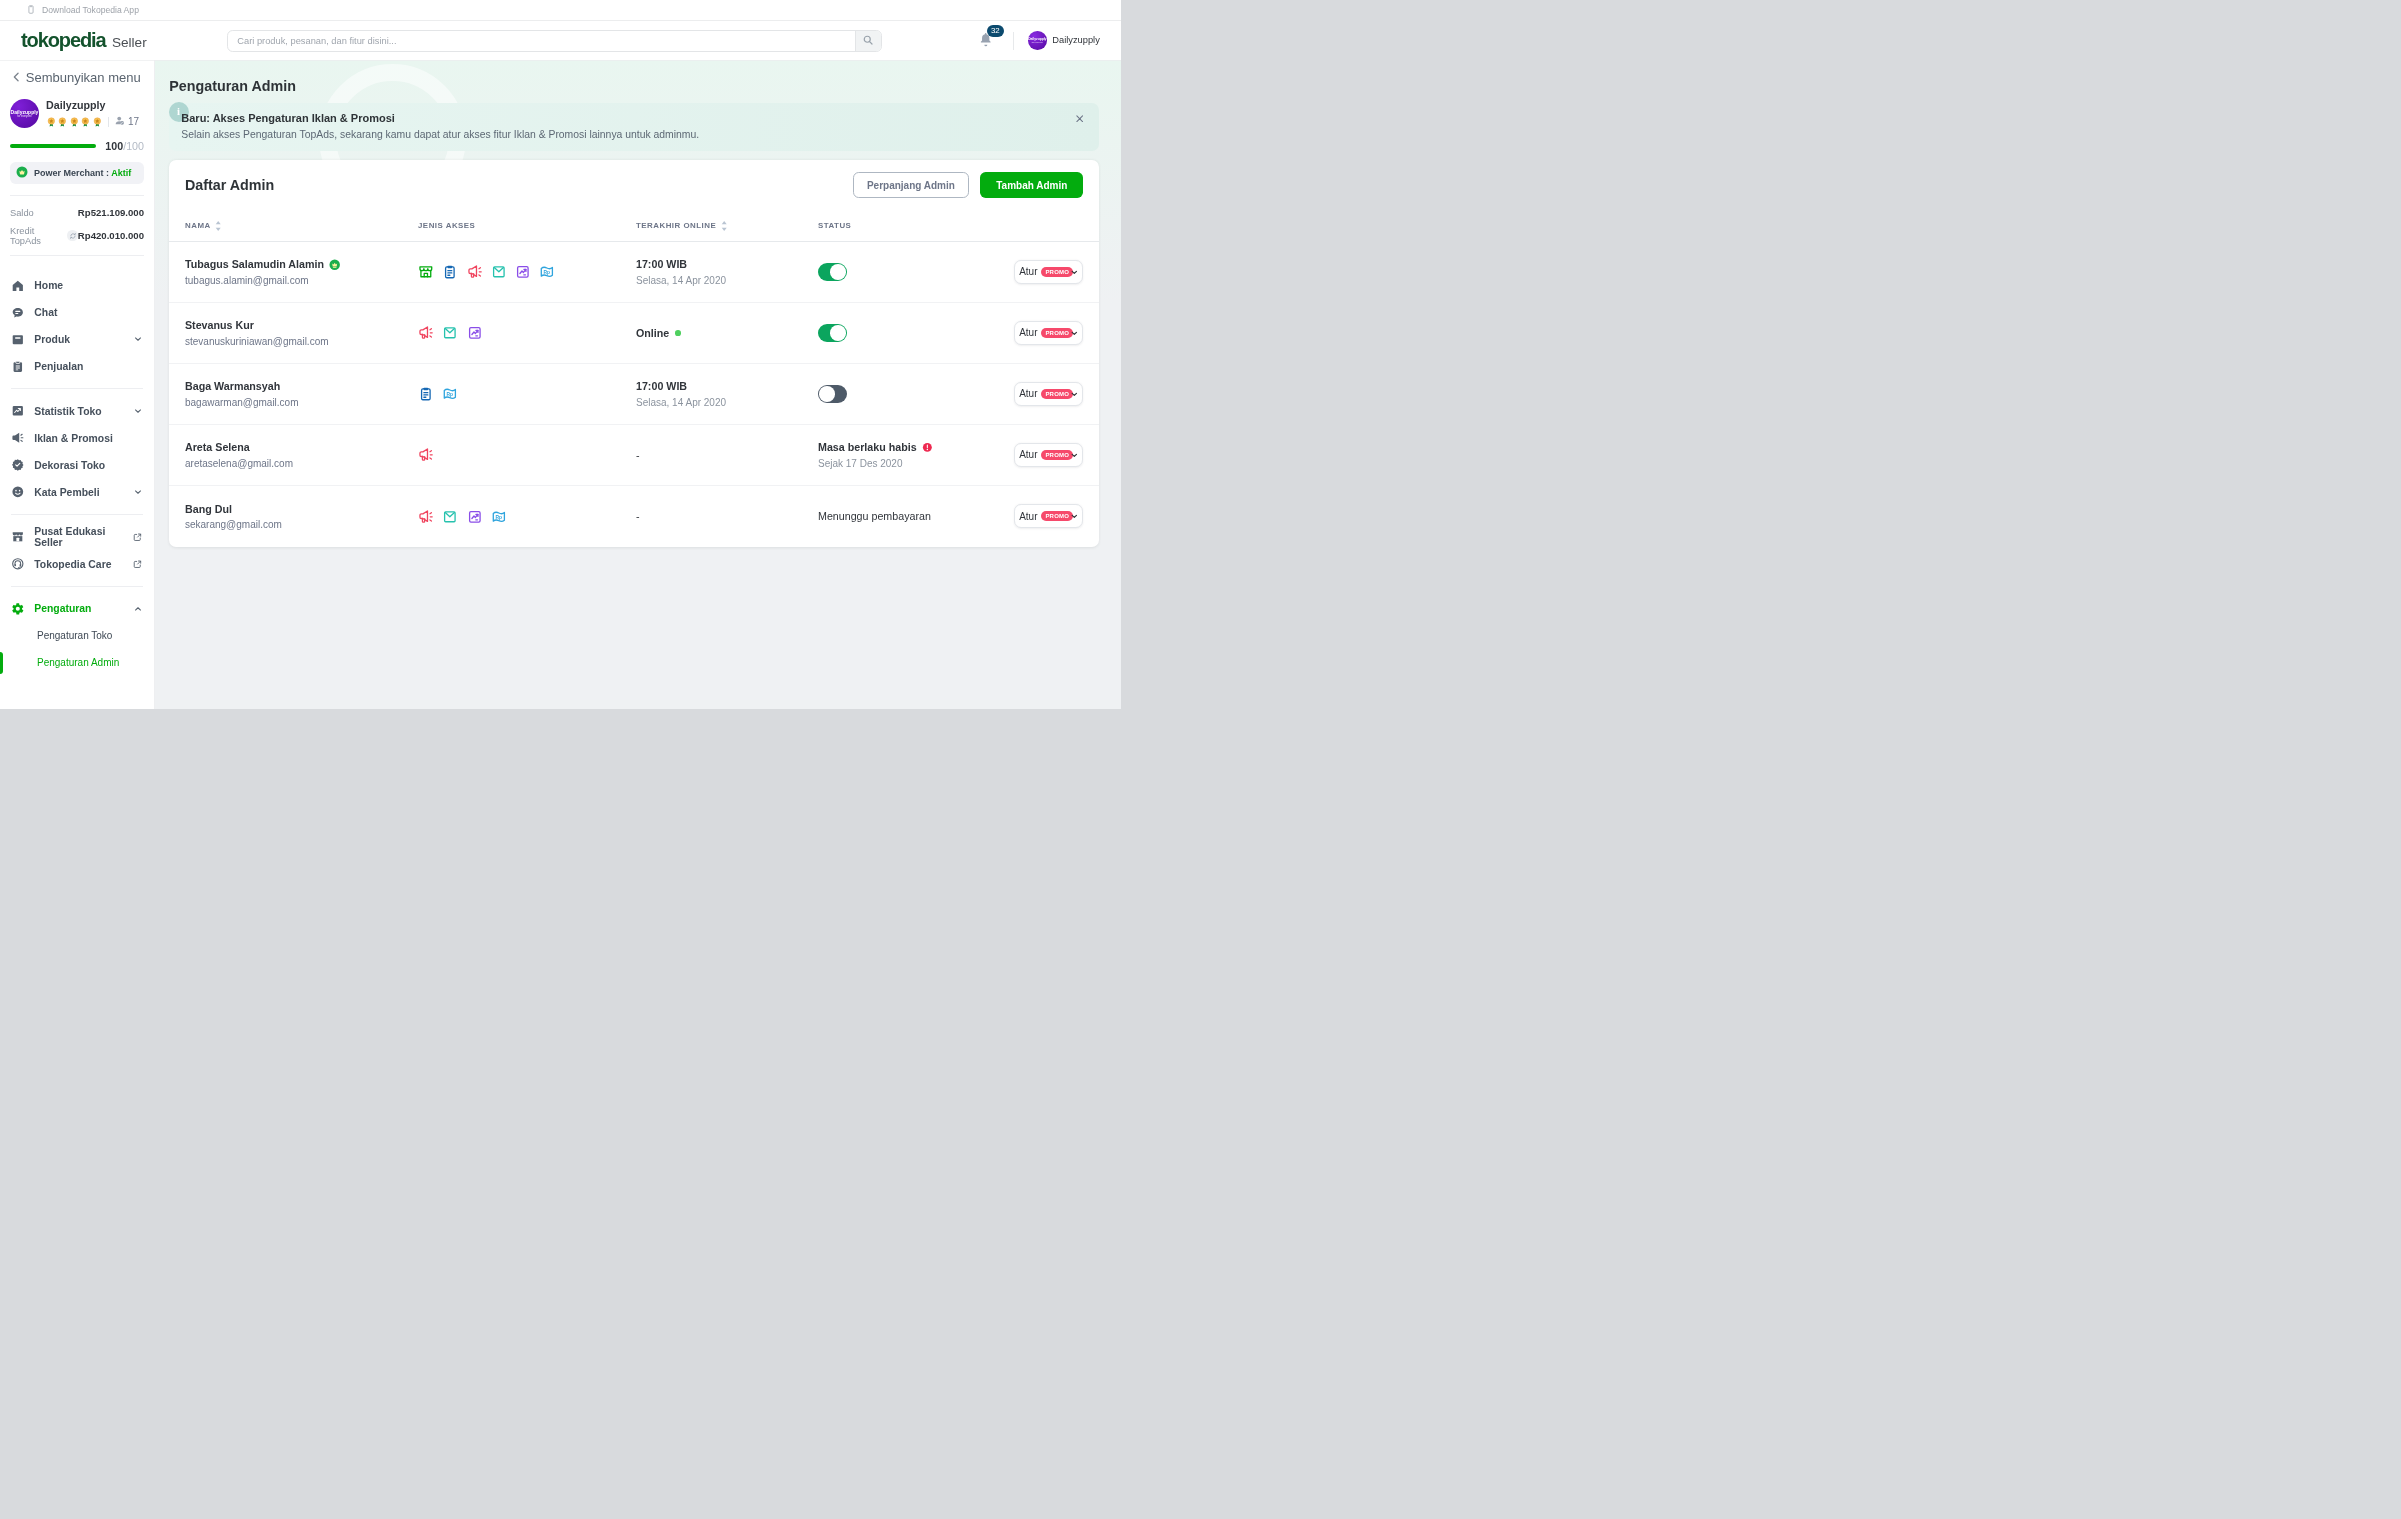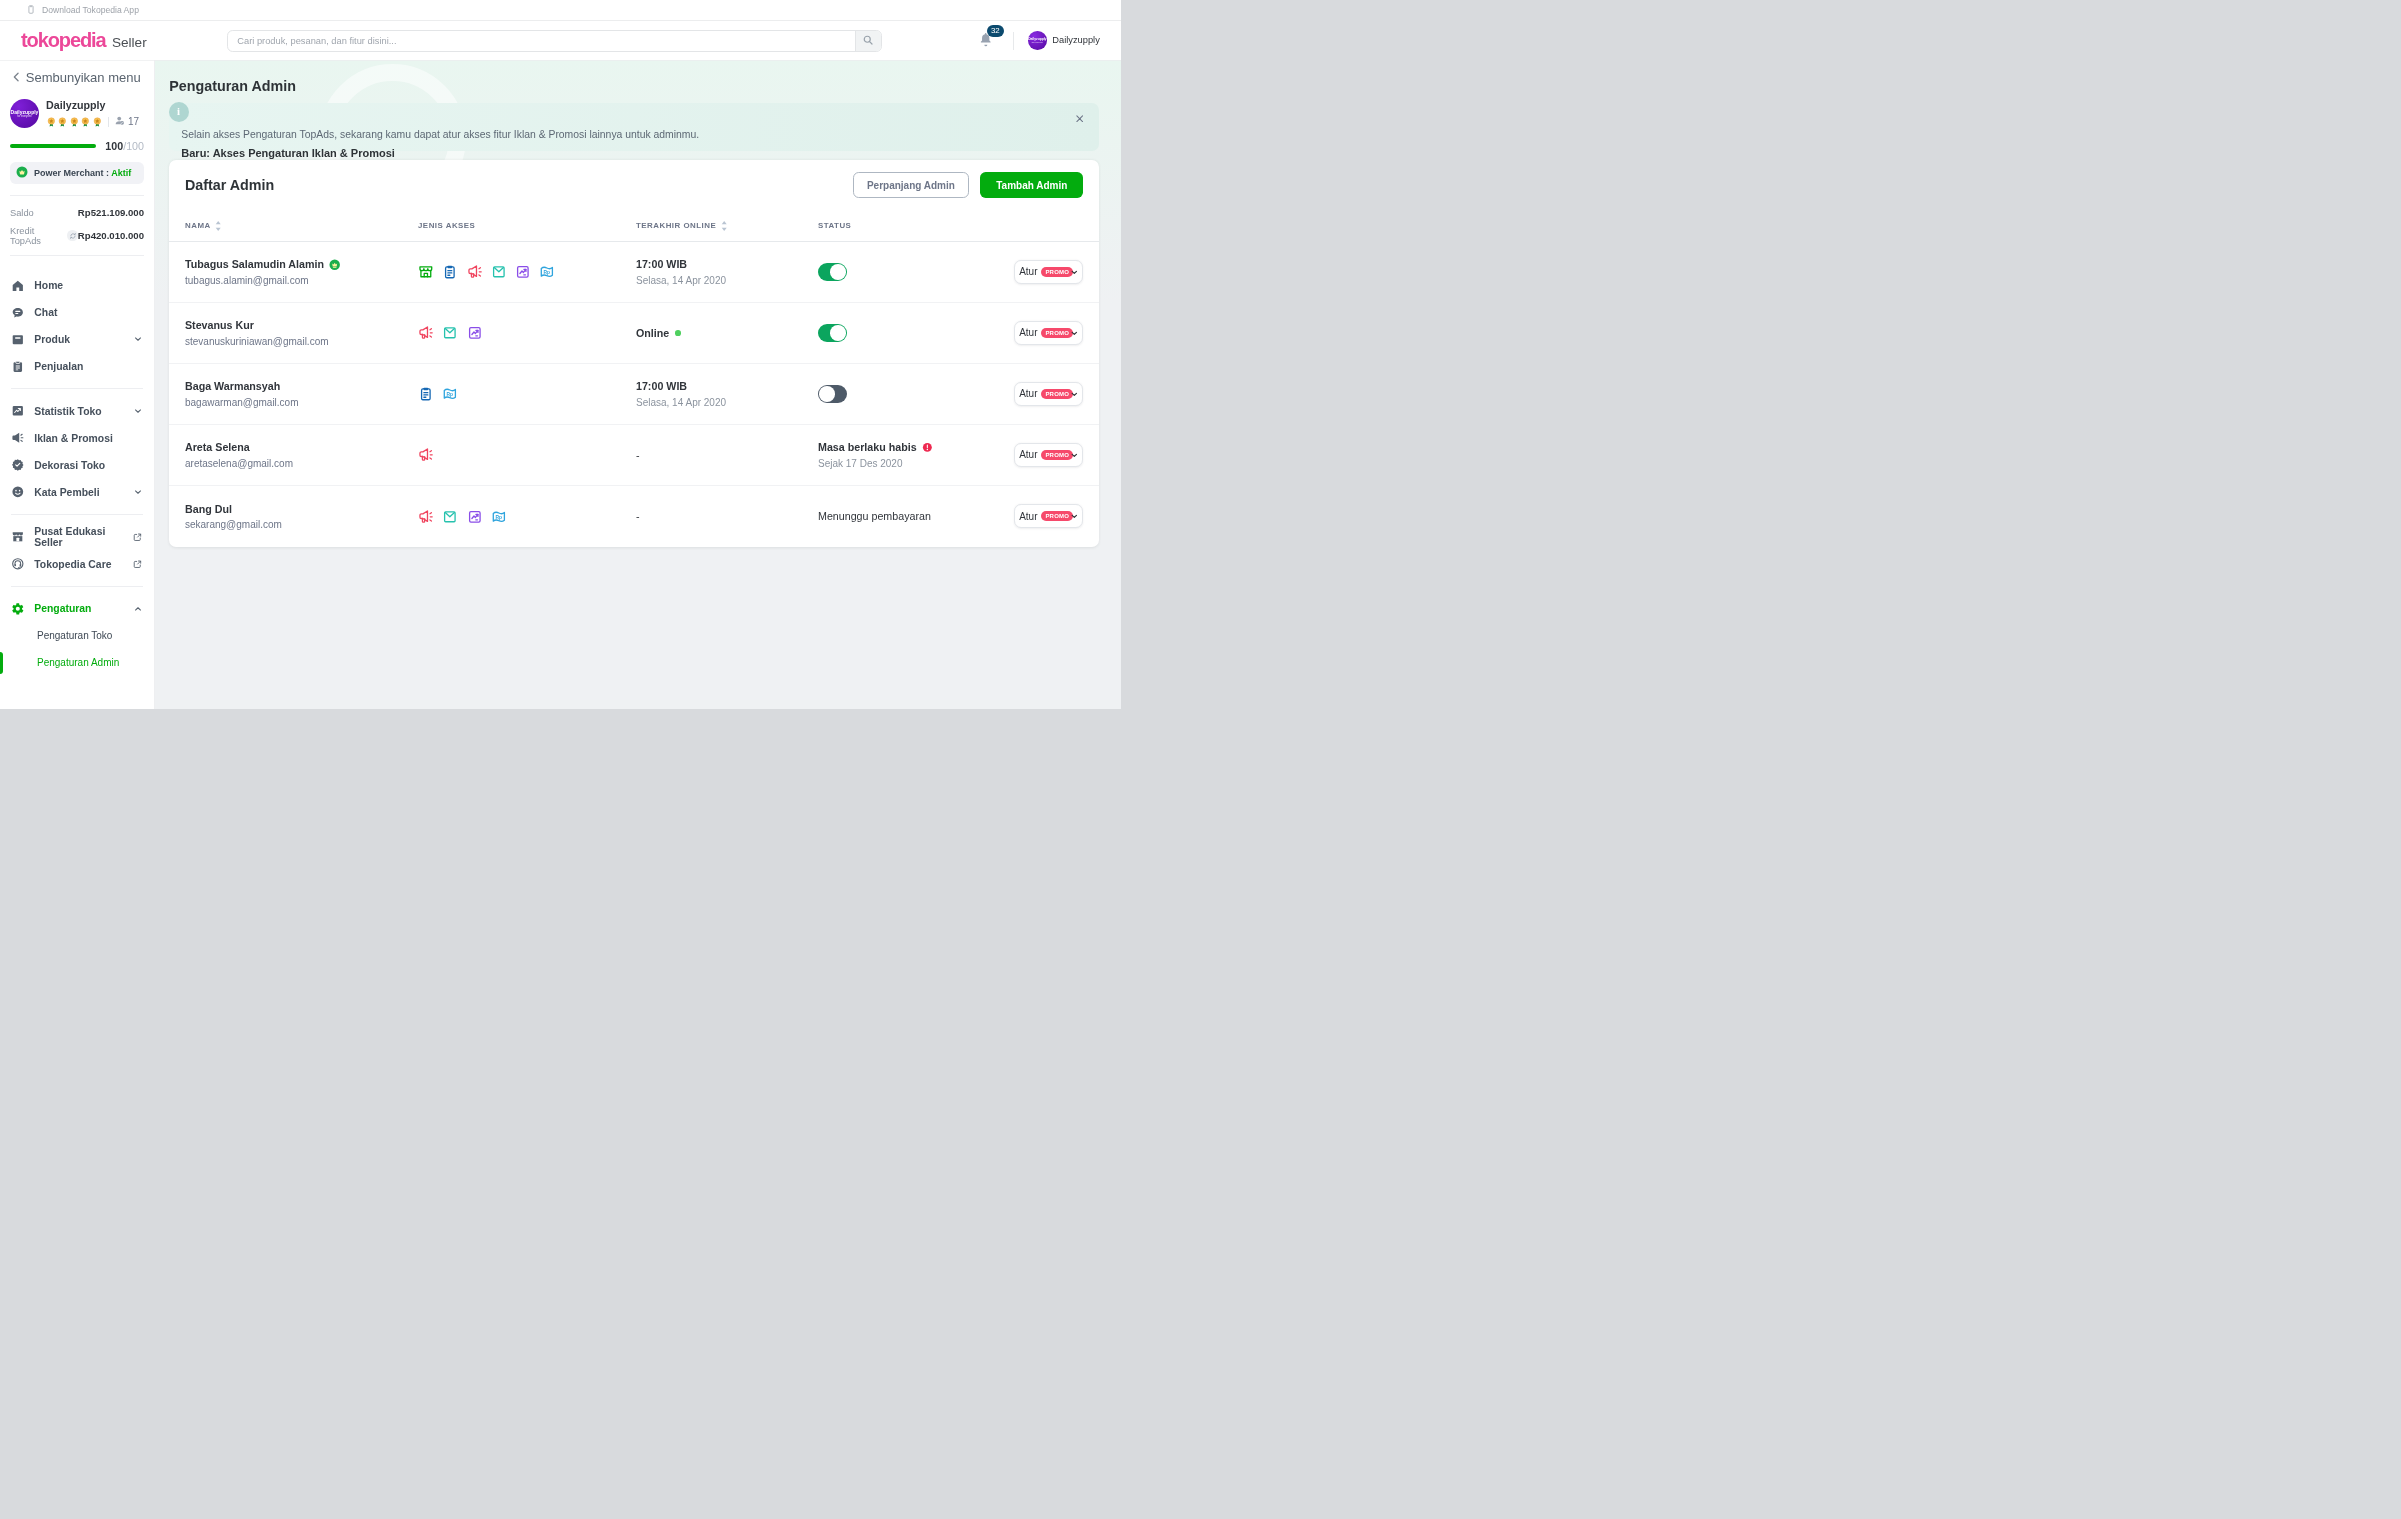--- a/index.html
+++ b/index.html
@@ -6,21 +6,21 @@
   body { margin:0; background:#d8dadd; font-family:"Liberation Sans", sans-serif; }
   .app { position:relative; width:1121px; height:709px; background:#fff; overflow:hidden; }
 
   
   .topbar { height:21px; display:flex; align-items:center; gap:5.7px; padding-left:26.4px; background:#fff; border-bottom:0.7px solid #ECEDEE; }
   .topbar-label { font-size:8.6px; color:#9EA3AA; }
 
   
   .header { position:relative; height:39px; background:#fff; box-shadow:0 0.7px 0 #ECEDEE; z-index:6; }
   .logo-wrap { position:absolute; left:21px; top:7.9px; display:flex; align-items:baseline; }
-  .logo { font-size:20px; font-weight:800; color:#ec4899; letter-spacing:-1.1px; }
+  .logo { font-size:20px; font-weight:800; color:#14532d; letter-spacing:-1.1px; }
   .logo-suffix { font-size:13.6px; color:#4B4F54; margin-left:6.4px; }
   .search { position:absolute; left:227px; top:8.6px; width:655px; height:22px; border:0.7px solid #E3E5E7; border-radius:5.7px; display:flex; overflow:hidden; background:#fff; }
   .search input { flex:1; border:none; outline:none; padding:0 9.3px; font-size:9.3px; color:#31353B; background:transparent; }
   .search input::placeholder { color:#A0A6AE; }
   .search-btn { width:26.4px; background:#F1F3F4; border-left:0.7px solid #E3E5E7; display:flex; align-items:center; justify-content:center; cursor:pointer; }
   .bell-wrap { position:absolute; left:978px; top:10px; width:26px; height:21.4px; cursor:pointer; }
   .badge { position:absolute; left:8.6px; top:-5.7px; background:#0c4a6e; color:#fff; font-size:7.9px; font-weight:normal; height:12px; line-height:12px; padding:0 4.3px; border-radius:6.4px; }
   .hdr-divider { position:absolute; left:1013px; top:10.7px; width:0.7px; height:18.6px; background:#E7E9EB; }
   .profile-chip { position:absolute; left:1028px; top:10px; display:flex; align-items:center; gap:5.7px; cursor:pointer; }
   .avatar { width:18.6px; height:18.6px; border-radius:50%; background:radial-gradient(circle at 32% 28%, #8A2BE2, #54089F); color:#fff; display:flex; flex-direction:column; align-items:center; justify-content:center; }
@@ -67,21 +67,21 @@
   .menu-item.sub { padding-left:37px; }
   .menu-item.sub .menu-label { font-weight:normal; font-size:10px; color:#3E4854; }
   .menu-item.sub.active .menu-label { color:#03AC0E; }
   .menu-item.sub.active::before { content:""; position:absolute; left:0; top:2.9px; bottom:2.9px; width:2.9px; background:#03AC0E; border-radius:0 2.9px 2.9px 0; }
   .menu-divider { height:0.7px; background:#EDEEF1; margin:8.6px 11.4px; }
 
   
   .page-title { margin:18px 0 0; font-size:14.3px; font-weight:bold; color:#2E3337; }
   .banner { position:relative; margin-top:9.3px; height:48px; border-radius:7.1px; background:linear-gradient(90deg,#E7F5F1,#DFF0EB); }
   .banner-i { position:absolute; left:-0.7px; top:-1.4px; width:20px; height:20px; border-radius:50%; background:#AFD6D1; color:#fff; font-weight:bold; font-size:10.7px; text-align:center; line-height:18px; font-family:"Liberation Serif", serif; }
-  .banner-title { position:absolute; left:12px; top:8.6px; font-size:11px; font-weight:bold; color:#2E3337;margin-top:35px; }
+  .banner-title { position:absolute; left:12px; top:8.6px; font-size:11px; font-weight:bold; color:#2E3337; }
   .banner-body { position:absolute; left:12px; top:26px; font-size:10.4px; color:#5D6874; }
   .banner-close { position:absolute; right:13.6px; top:10px; width:11.4px; height:11.4px; cursor:pointer; }
 
   .card { margin-top:8.6px; background:#fff; border-radius:7.1px; box-shadow:0 0.7px 2.9px rgba(49,53,59,0.09); }
   .card-head { height:51px; display:flex; align-items:center; padding:0 15.7px; }
   .card-title { font-size:14.3px; font-weight:bold; color:#2E3337; flex:1; }
   .btn { height:26px; border-radius:5.7px; font-size:10px; font-weight:bold; display:flex; align-items:center; justify-content:center; cursor:pointer; }
   .btn-secondary { width:116px; border:0.7px solid #AEB7C2; color:#6D7588; background:#fff; margin-right:11.4px; }
   .btn-primary { width:103px; background:#03AC0E; color:#fff; border:none; }
 

